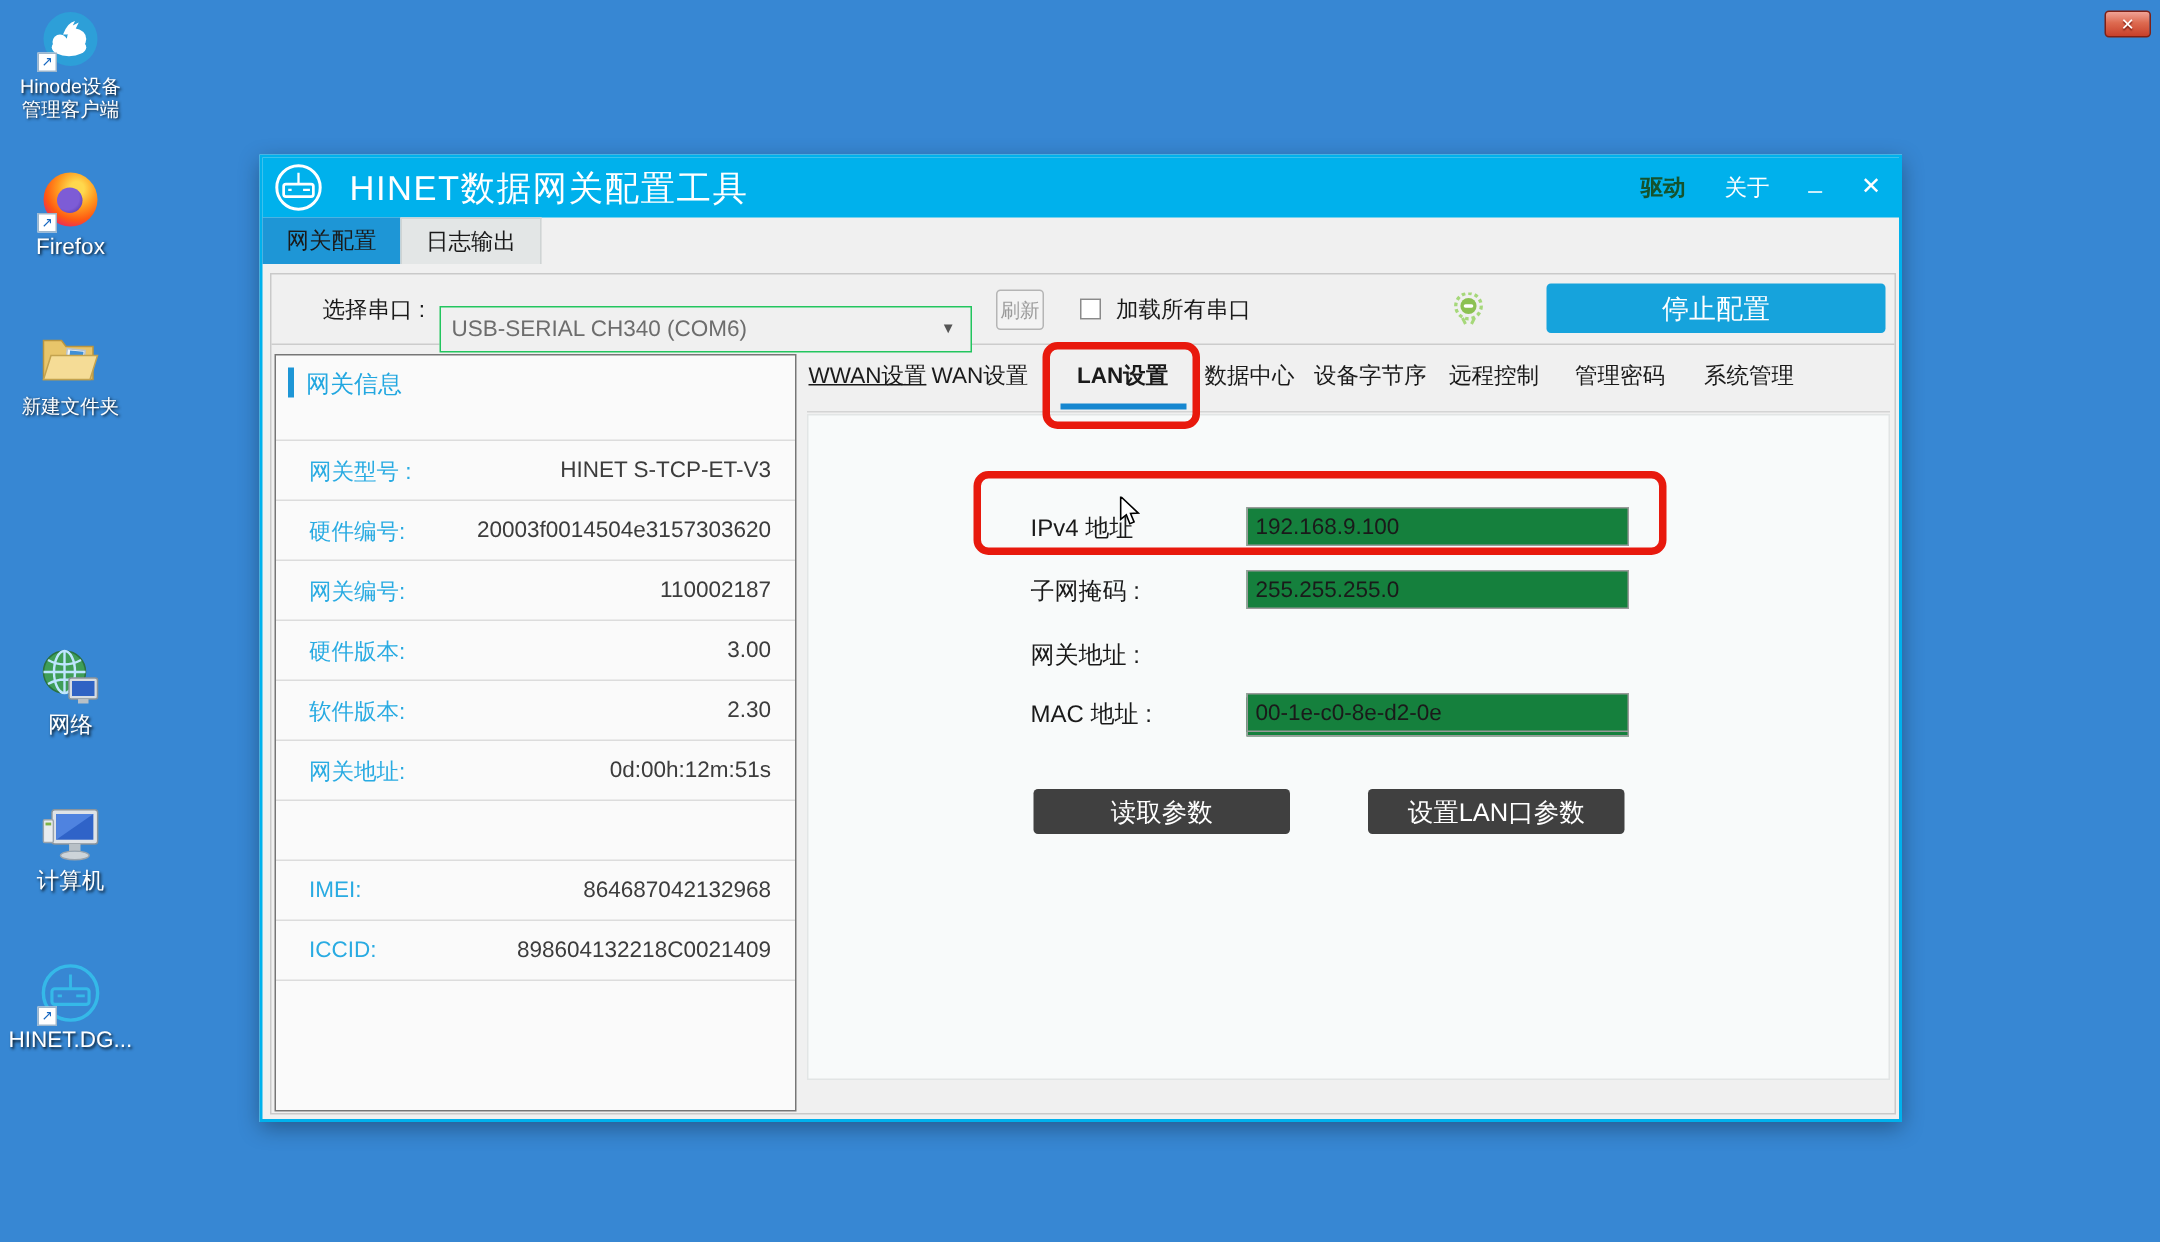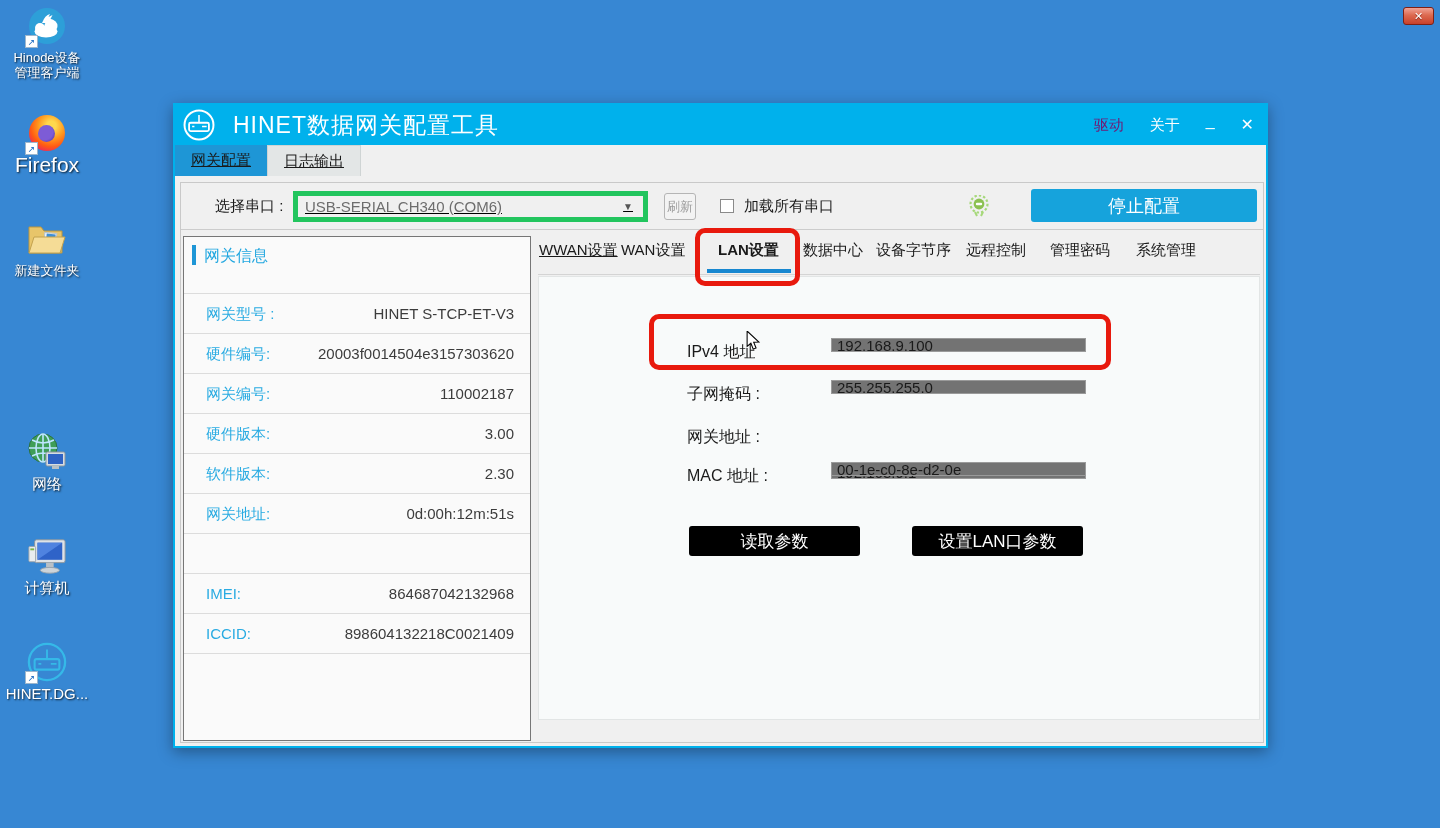--- a/index.html
+++ b/index.html
@@ -26,36 +26,36 @@
       display:flex; align-items:center; justify-content:center; text-shadow:0 1px 1px #7e2015; cursor:pointer; }
 
   
   #appwin { position:absolute; left:173px; top:103px; width:1095px; height:645px; background:#f0f0f0;
             border:2px solid #00b1ec; box-shadow:0 4px 14px rgba(0,0,0,.35); }
   .titlebar { position:absolute; left:0; top:0; width:100%; height:40px; background:#00b1ec; display:flex; align-items:center; }
   .app-logo { margin-left:8px; width:32px; height:32px; }
   .app-title { margin-left:18px; color:#fff; font-size:23px; letter-spacing:1px; }
   .tb-right { position:absolute; right:12px; top:0; height:40px; display:flex; align-items:center; gap:26px; }
   .tb-link { font-size:15px; cursor:pointer; }
-  .tb-driver { color:#701a75; font-weight:normal; }
+  .tb-driver { color:#14532d; font-weight:bold; }
   .tb-about { color:#fff; }
   .tb-min,.tb-close { color:#fff; font-size:16px; cursor:pointer; line-height:1; }
 
   .main-tabs { position:absolute; left:0; top:40px; height:31px; display:flex; }
-  .main-tab { padding:0 16px; height:31px; display:flex; align-items:center; font-size:15px; color:#1a1a1a; cursor:pointer;text-decoration:underline; }
+  .main-tab { padding:0 16px; height:31px; display:flex; align-items:center; font-size:15px; color:#1a1a1a; cursor:pointer; }
   .main-tab.active { background:#1e96d6; }
   .main-tab.inactive { background:#e3e6e6; border:1px solid #cfd4d4; border-bottom:none; }
 
   .content { position:absolute; left:5px; top:77px; width:1084px; height:561px; background:#f0f0f0; border:1px solid #c9c9c9; }
 
   
   .serial-row { position:absolute; left:0; top:0; width:100%; height:47px; border-bottom:1px solid #cccccc; }
   .serial-label { position:absolute; left:34px; top:14px; font-size:15px; color:#1a1a1a; }
-  .combo { position:absolute; left:112px; top:8px; width:355px; height:31px; background:#f0f0f0; border:5px solid #22c55e;
-           display:flex; align-items:center; cursor:pointer;text-decoration:underline; }
+  .combo { position:absolute; left:112px; top:21px; width:355px; height:31px; background:#f0f0f0; border:1px solid #22c55e;
+           display:flex; align-items:center; cursor:pointer; }
   .combo .val { margin-left:7px; font-size:15px; color:#6d6d6d; flex:1; }
   .combo .arrow { margin-right:10px; font-size:10px; color:#555; }
   .btn-refresh { position:absolute; left:483px; top:10px; width:32px; height:27px; background:#f3f3f3; border:1px solid #b5b5b5;
            border-radius:3px; font-size:13px; color:#9b9b9b; display:flex; align-items:center; justify-content:center; }
   .chk { position:absolute; left:539px; top:16px; width:14px; height:14px; background:#fff; border:1px solid #8a8a8a; cursor:pointer; }
   .chk-label { position:absolute; left:563px; top:14px; font-size:15px; color:#1a1a1a; }
   .status-bot { position:absolute; left:788px; top:12px; width:20px; height:22px; }
   .btn-stop { position:absolute; left:850px; top:6px; width:226px; height:33px; background:#16a3dc; border-radius:3px;
            color:#fff; font-size:18px; display:flex; align-items:center; justify-content:center; cursor:pointer; }
 
@@ -70,23 +70,23 @@
 
   
   .cfg-tab { position:absolute; top:58px; height:30px; font-size:15px; color:#1a1a1a; cursor:pointer; display:flex;
              align-items:flex-start; }
   .cfg-underline { position:absolute; left:526px; top:86px; width:84px; height:4px; background:#1787d0; }
   .cfg-sep { position:absolute; left:357px; top:91px; width:722px; height:1px; background:#d4d4d4; }
   .right-panel { position:absolute; left:357px; top:93px; width:722px; height:444px; background:#f8fafa; border:1px solid #e2e5e5; }
 
   
   .fld-label { position:absolute; font-size:16px; color:#1a1a1a; }
-  .fld-input { position:absolute; width:255px; height:14px; background:#737373; border:1px solid #9a9a9a; font-size:15px;
+  .fld-input { position:absolute; width:255px; height:26px; background:#15803d; border:1px solid #9a9a9a; font-size:15px;
                color:#1a1a1a; padding:0 5px; font-family:"Liberation Sans","DejaVu Sans",sans-serif; }
-  .btn-blue { position:absolute; height:30px; background:#000000; border-radius:3px; color:#fff; font-size:17px;
+  .btn-blue { position:absolute; height:30px; background:#404040; border-radius:3px; color:#fff; font-size:17px;
               display:flex; align-items:center; justify-content:center; cursor:pointer; }
 
   
   .annot { position:absolute; border:5px solid #e8190d; border-radius:10px; pointer-events:none; }
 
   .cursor { position:absolute; pointer-events:none; }
 </style>
 </head>
 <body>
 
@@ -105,21 +105,21 @@
     </div>
     <div class="lbl">Hinode设备
 管理客户端</div>
   </div>
 
   <div class="dicon" style="left:1px;top:113px;">
     <div class="glyph">
       <div class="firefox-ball"></div>
       <span class="shortcut-arrow">↗</span>
     </div>
-    <div class="lbl" style="font-size:21px;">Firefox</div>
+    <div class="lbl" style="font-size:15px;">Firefox</div>
   </div>
 
   <div class="dicon" style="left:1px;top:219px;">
     <div class="glyph">
       <svg width="40" height="36" viewBox="0 0 40 36">
         <path d="M2 6 h12 l3 4 h18 v22 h-33 z" fill="#e8c56a" stroke="#b99540" stroke-width="1"></path>
         <rect x="17" y="12" width="12" height="16" fill="#f2f5f8" stroke="#b9c4cf" transform="rotate(6 23 20)"></rect>
         <rect x="19" y="13" width="9" height="13" fill="#3f8fd6" transform="rotate(6 23 20)"></rect>
         <path d="M2 32 l5 -16 h31 l-5 16 z" fill="#f5dc96" stroke="#c3a24e" stroke-width="1"></path>
       </svg>

